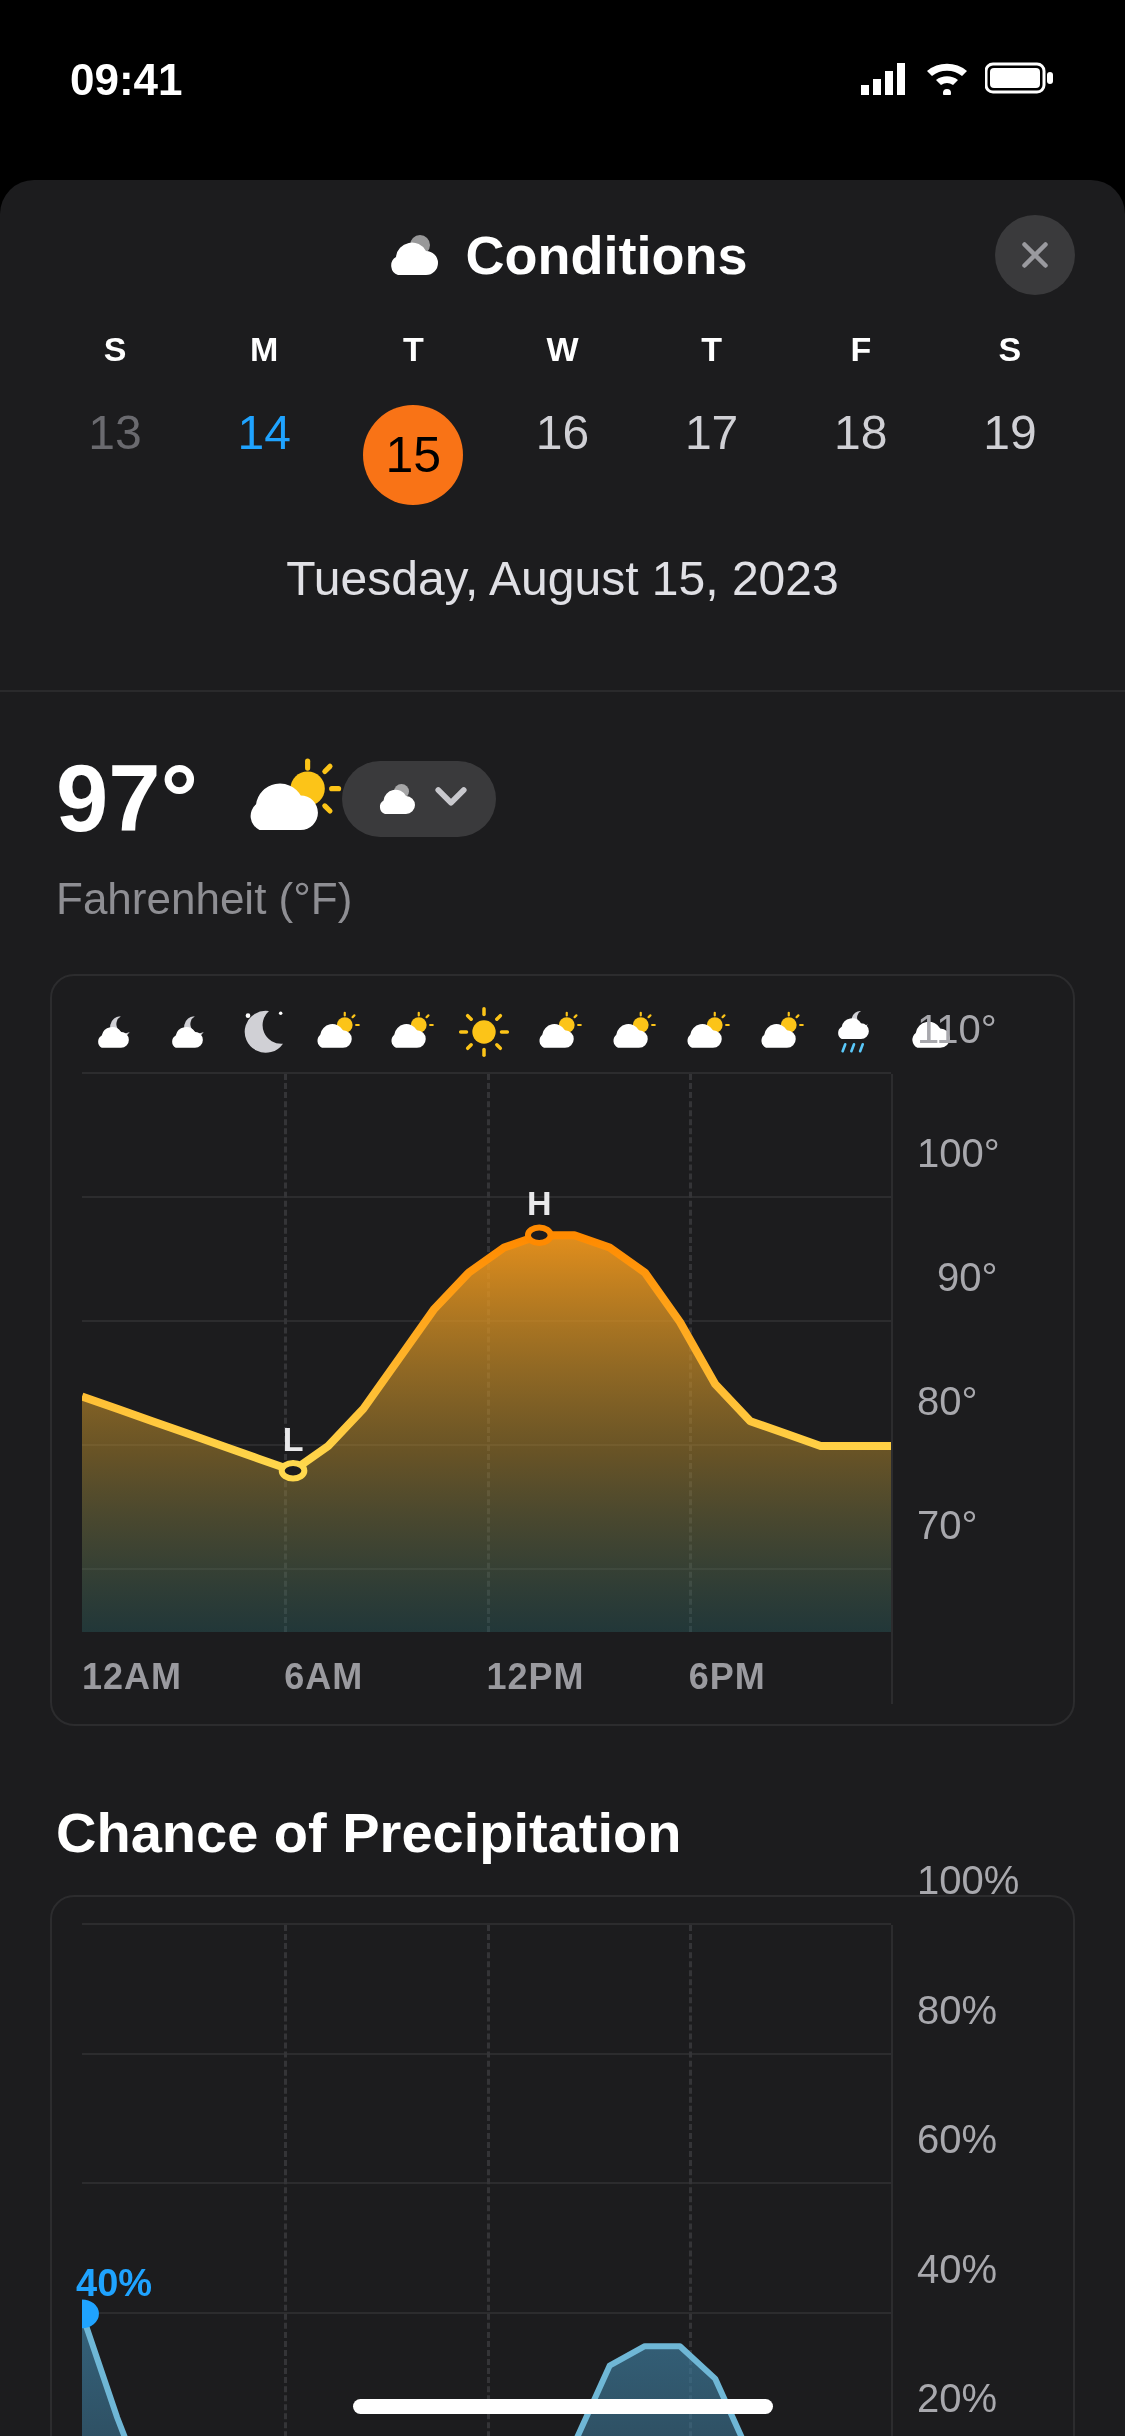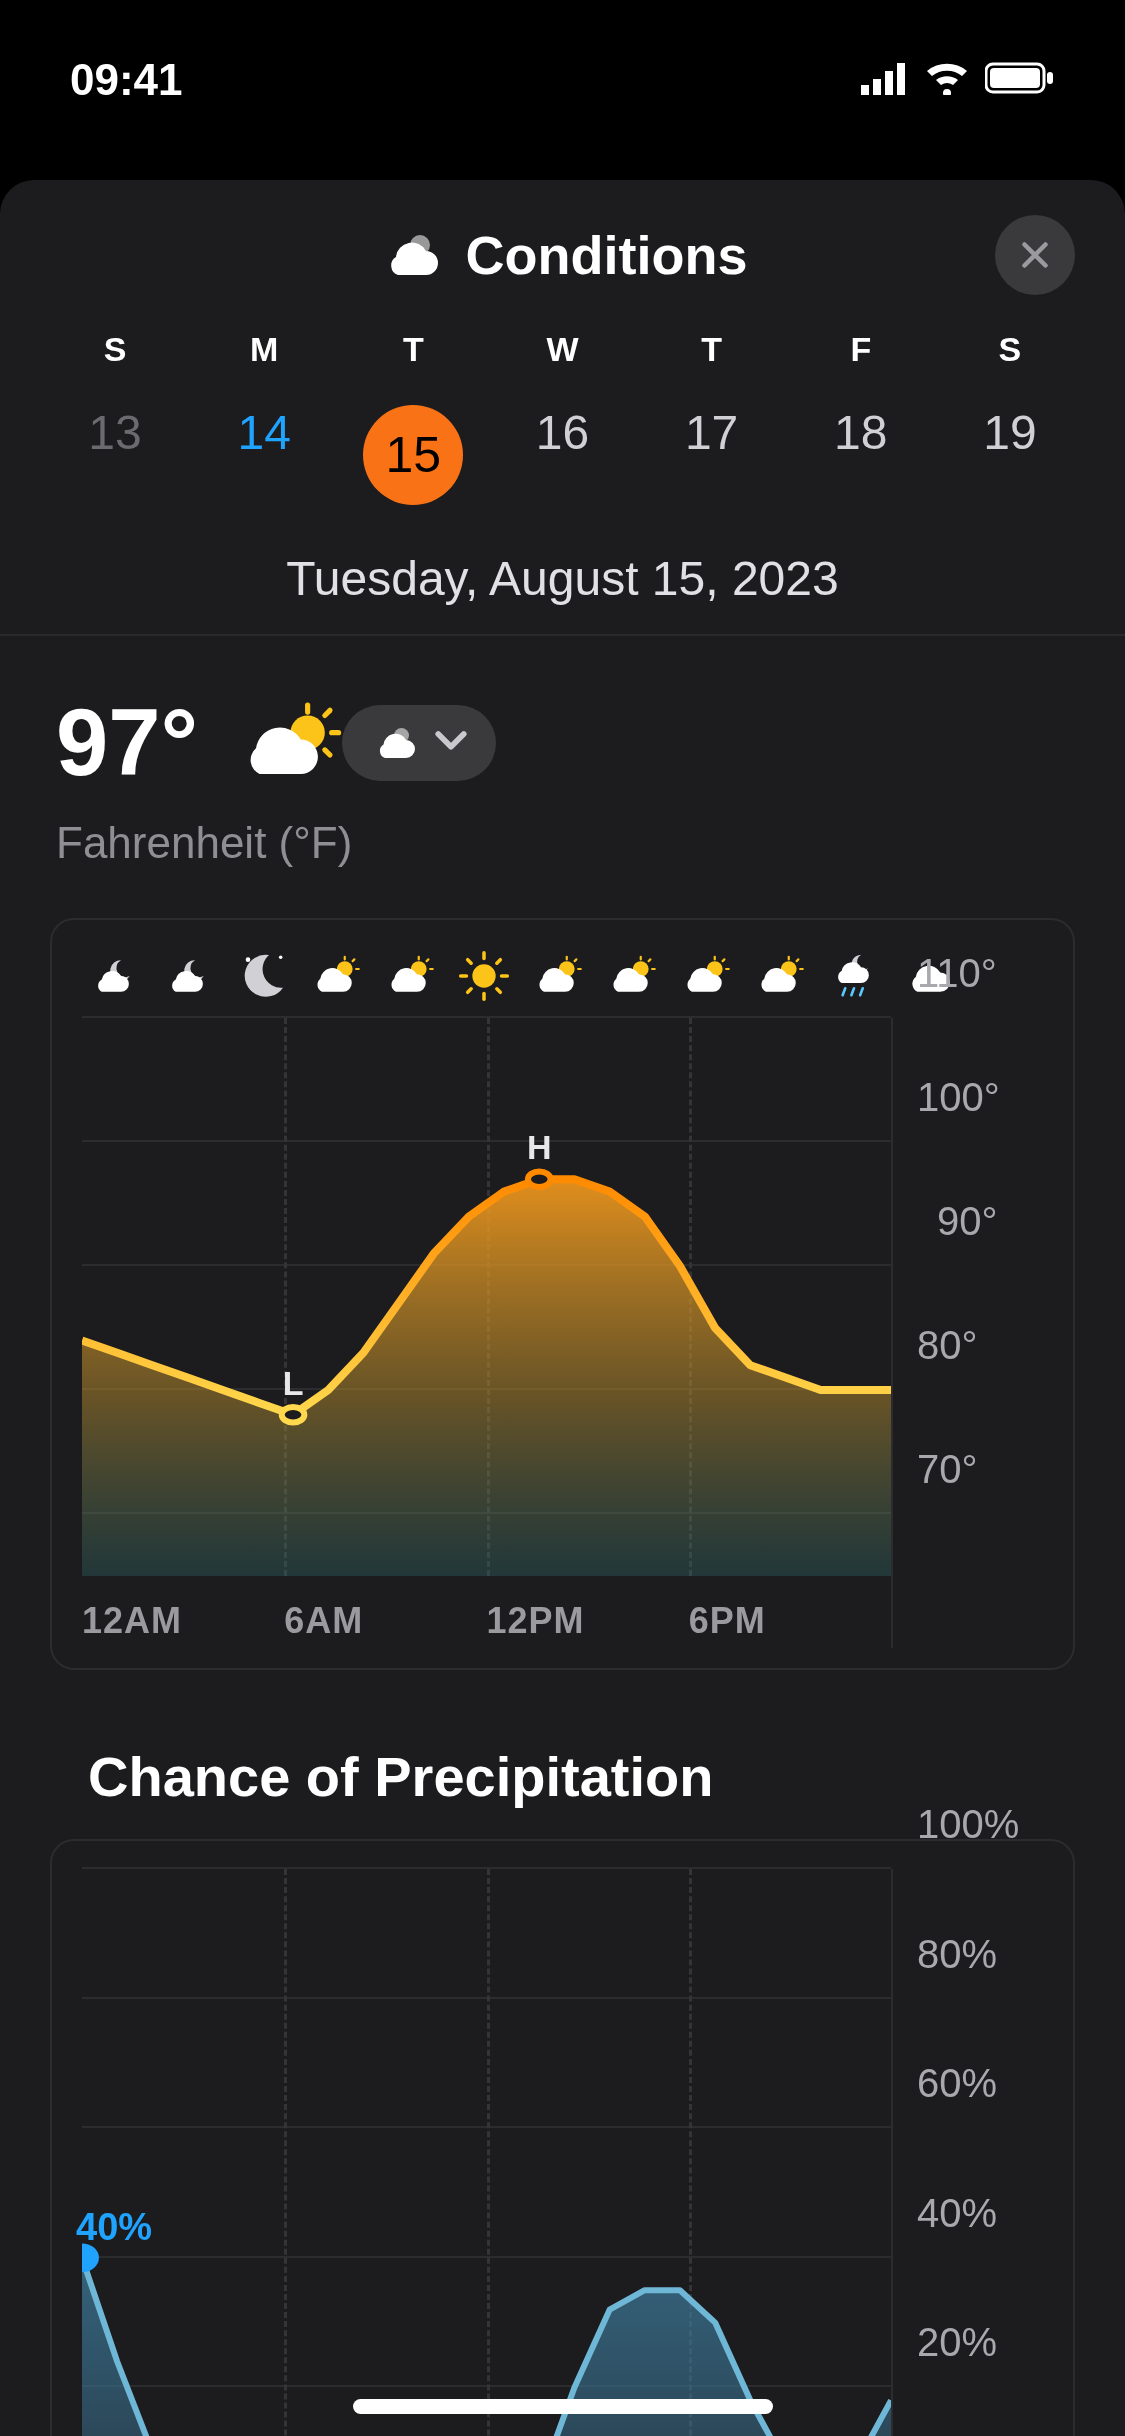--- a/index.html
+++ b/index.html
@@ -30,21 +30,21 @@
   .day-strip{display:flex;justify-content:space-between;padding:0 50px;}
   .day-col{width:130px;display:flex;flex-direction:column;align-items:center;gap:36px;}
   .day-letter{font-size:34px;font-weight:700;color:var(--fg);}
   .day-num{font-size:48px;color:#7a7a80;}
   .day-col.today .day-letter{color:var(--fg);}
   .day-col.past .day-num{color:var(--accent);}
   .day-col.today .day-num-pill{background:#f97316;color:#000;width:100px;height:100px;border-radius:50%;display:flex;align-items:center;justify-content:center;font-weight:400;font-size:50px;}
   .day-col.future .day-num{color:#d0d0d5;}
   .day-col.old .day-num{color:#6a6a6f;}
 
-  .date-line{text-align:center;font-size:48px;color:#e0e0e5;margin-top:46px;padding-bottom:28px;border-bottom:2px solid #2a2a2c;}
+  .date-line{text-align:center;font-size:48px;color:#e0e0e5;margin-top:46px;padding-bottom:84px;border-bottom:2px solid #2a2a2c;}
 
   .temps-row{display:flex;align-items:center;padding:52px 56px 20px 56px;}
   .temps{display:flex;align-items:baseline;gap:18px;}
   .hi{font-size:94px;font-weight:600;color:#fff;}
   .lo{font-size:94px;font-weight:600;color:var(--muted);}
   .unit-line{padding:0 56px 30px 56px;font-size:44px;color:var(--muted);}
   .pill{background:#3a3a3c;border-radius:50px;padding:18px 28px;display:flex;align-items:center;gap:16px;cursor:pointer;}
 
   .card{margin:20px 50px 0 50px;border:2px solid var(--border);border-radius:24px;padding:28px 30px 20px 30px;position:relative;}
   .icon-row{display:flex;gap:18px;justify-content:flex-start;padding-left:4px;padding-bottom:14px;}
@@ -56,21 +56,21 @@
   .y-tick{position:absolute;left:24px;font-size:40px;color:#a8a8ad;transform:translateY(-50%);}
   .grid-h{position:absolute;left:0;right:0;height:2px;background:var(--border);}
   .grid-v{position:absolute;top:0;bottom:72px;width:0;border-left:3px dashed #343437;}
   .x-lbl{position:absolute;font-size:36px;color:#9a9a9f;font-weight:600;letter-spacing:1px;}
 
   .temp-svg,.precip-svg{position:absolute;top:0;left:0;width:100%;height:calc(100% - 72px);}
 
   .marker-lbl{position:absolute;font-size:34px;font-weight:700;color:#e8e8ea;text-align:center;transform:translate(-50%,-100%);}
   .value-lbl{position:absolute;font-size:38px;font-weight:700;color:var(--accent);transform:translate(-6px,-120%);}
 
-  .section-title{font-size:56px;font-weight:700;padding:74px 56px 30px 88px;}
+  .section-title{font-size:56px;font-weight:700;padding:74px 56px 30px 56px;}
 
   .card.precip{margin-top:0;}
 
   .home-ind{position:absolute;bottom:22px;left:50%;transform:translateX(-50%);width:420px;height:15px;border-radius:10px;background:#fff;}
 
   
   .wicon svg{width:100%;height:100%;}
 </style>
 </head>
 <body>

